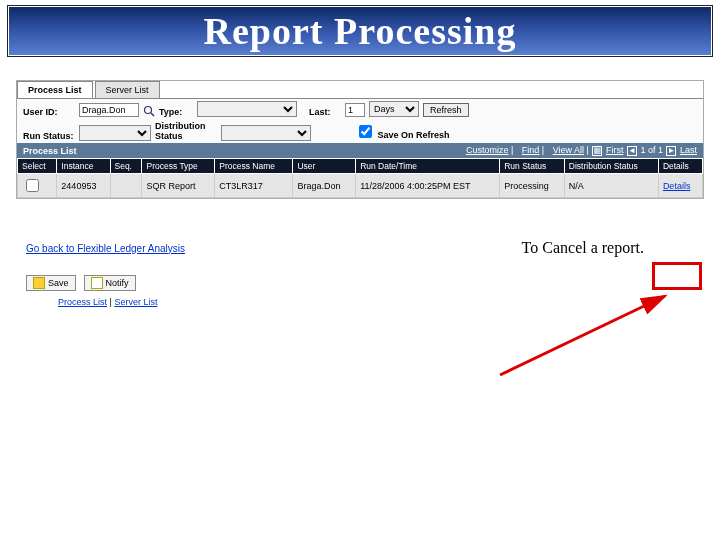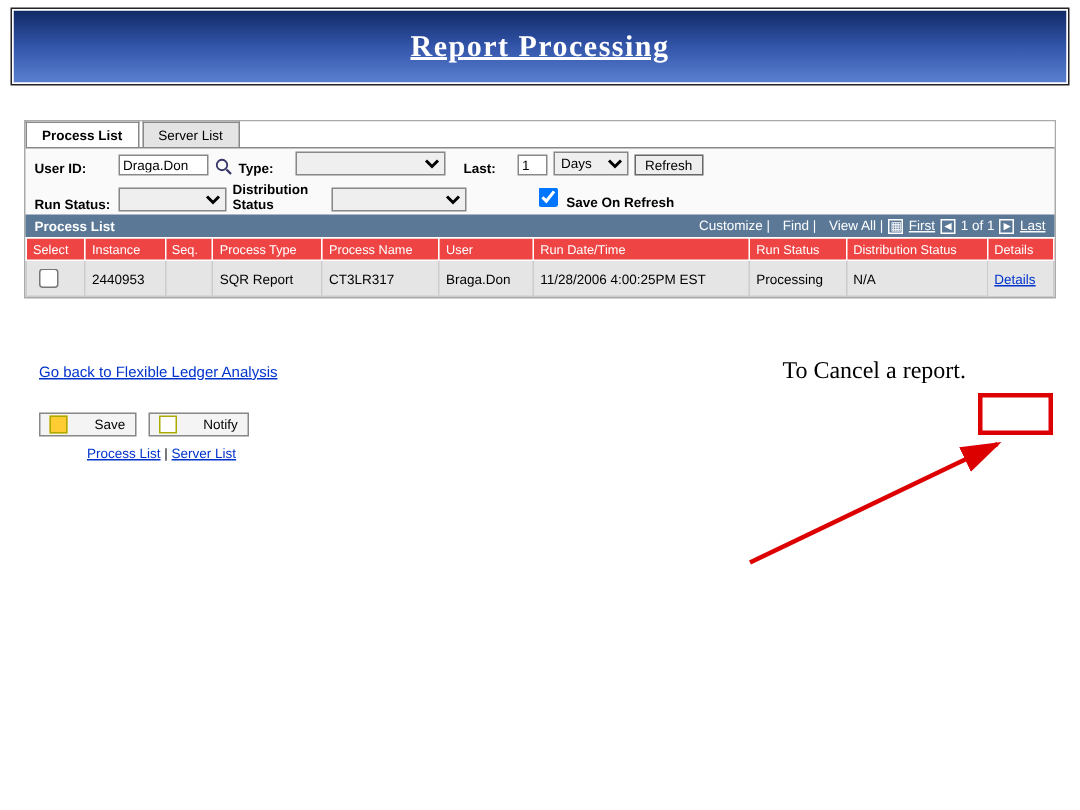--- a/index.html
+++ b/index.html
@@ -18,26 +18,25 @@
     height: 50px;
     background: linear-gradient(#102a66, #3355aa, #5a7fd0);
     border: 1px solid #fff;
     box-shadow: 0 0 0 1px #222;
     display: flex;
     align-items: center;
     justify-content: center;
   }
   .title-banner h1 {
     color: #fff;
-    font-size: 20px;
+    font-size: 38px;
     margin: 12px;
     font-family: "Times New Roman", serif;
     font-weight: bold;
     letter-spacing: 1px;
-    text-decoration: underline;
   }
   .process-list-area {
     margin: 24px 16px 0 16px;
     border: 1px solid #aaa;
     background: #fafafa;
     font-size: 9px;
   }
   .tabs {
     display: flex;
     border-bottom: 1px solid #888;
@@ -100,41 +99,42 @@
     background: #5b7897;
     color: #fff;
     padding: 2px 6px;
     display: flex;
     justify-content: space-between;
     align-items: center;
     font-size: 9px;
   }
   .grid-tools a {
     color: #fff;
+    text-decoration: underline;
     margin-left: 6px;
     cursor: pointer;
   }
   .nav-icon {
     display: inline-block;
     width: 10px;
     height: 10px;
     border: 1px solid #fff;
     text-align: center;
     line-height: 8px;
     font-size: 8px;
     margin: 0 1px;
     cursor: pointer;
   }
   table.grid {
     width: 100%;
     border-collapse: collapse;
     font-size: 9px;
   }
   table.grid th {
-    background: #ef4444;
+    background: #0f172a;
     color: #fff;
     border: 1px solid #fff;
     padding: 2px 4px;
     text-align: left;
     font-weight: normal;
     font-size: 8.5px;
   }
   table.grid td {
     border: 1px solid #ccc;
     padding: 2px 4px;
@@ -174,21 +174,21 @@
     margin-right: 60px;
   }
   .action-buttons {
     margin: 18px 16px 6px 26px;
     display: flex;
     gap: 8px;
   }
   .icon-btn {
     display: flex;
     align-items: center;
-    gap: 18px;
+    gap: 3px;
     border: 1px solid #888;
     background: #f4f4f4;
     padding: 1px 6px;
     font-size: 9px;
     cursor: pointer;
     text-align: center;
   }
   .icon-btn .i {
     width: 12px;
     height: 12px;

